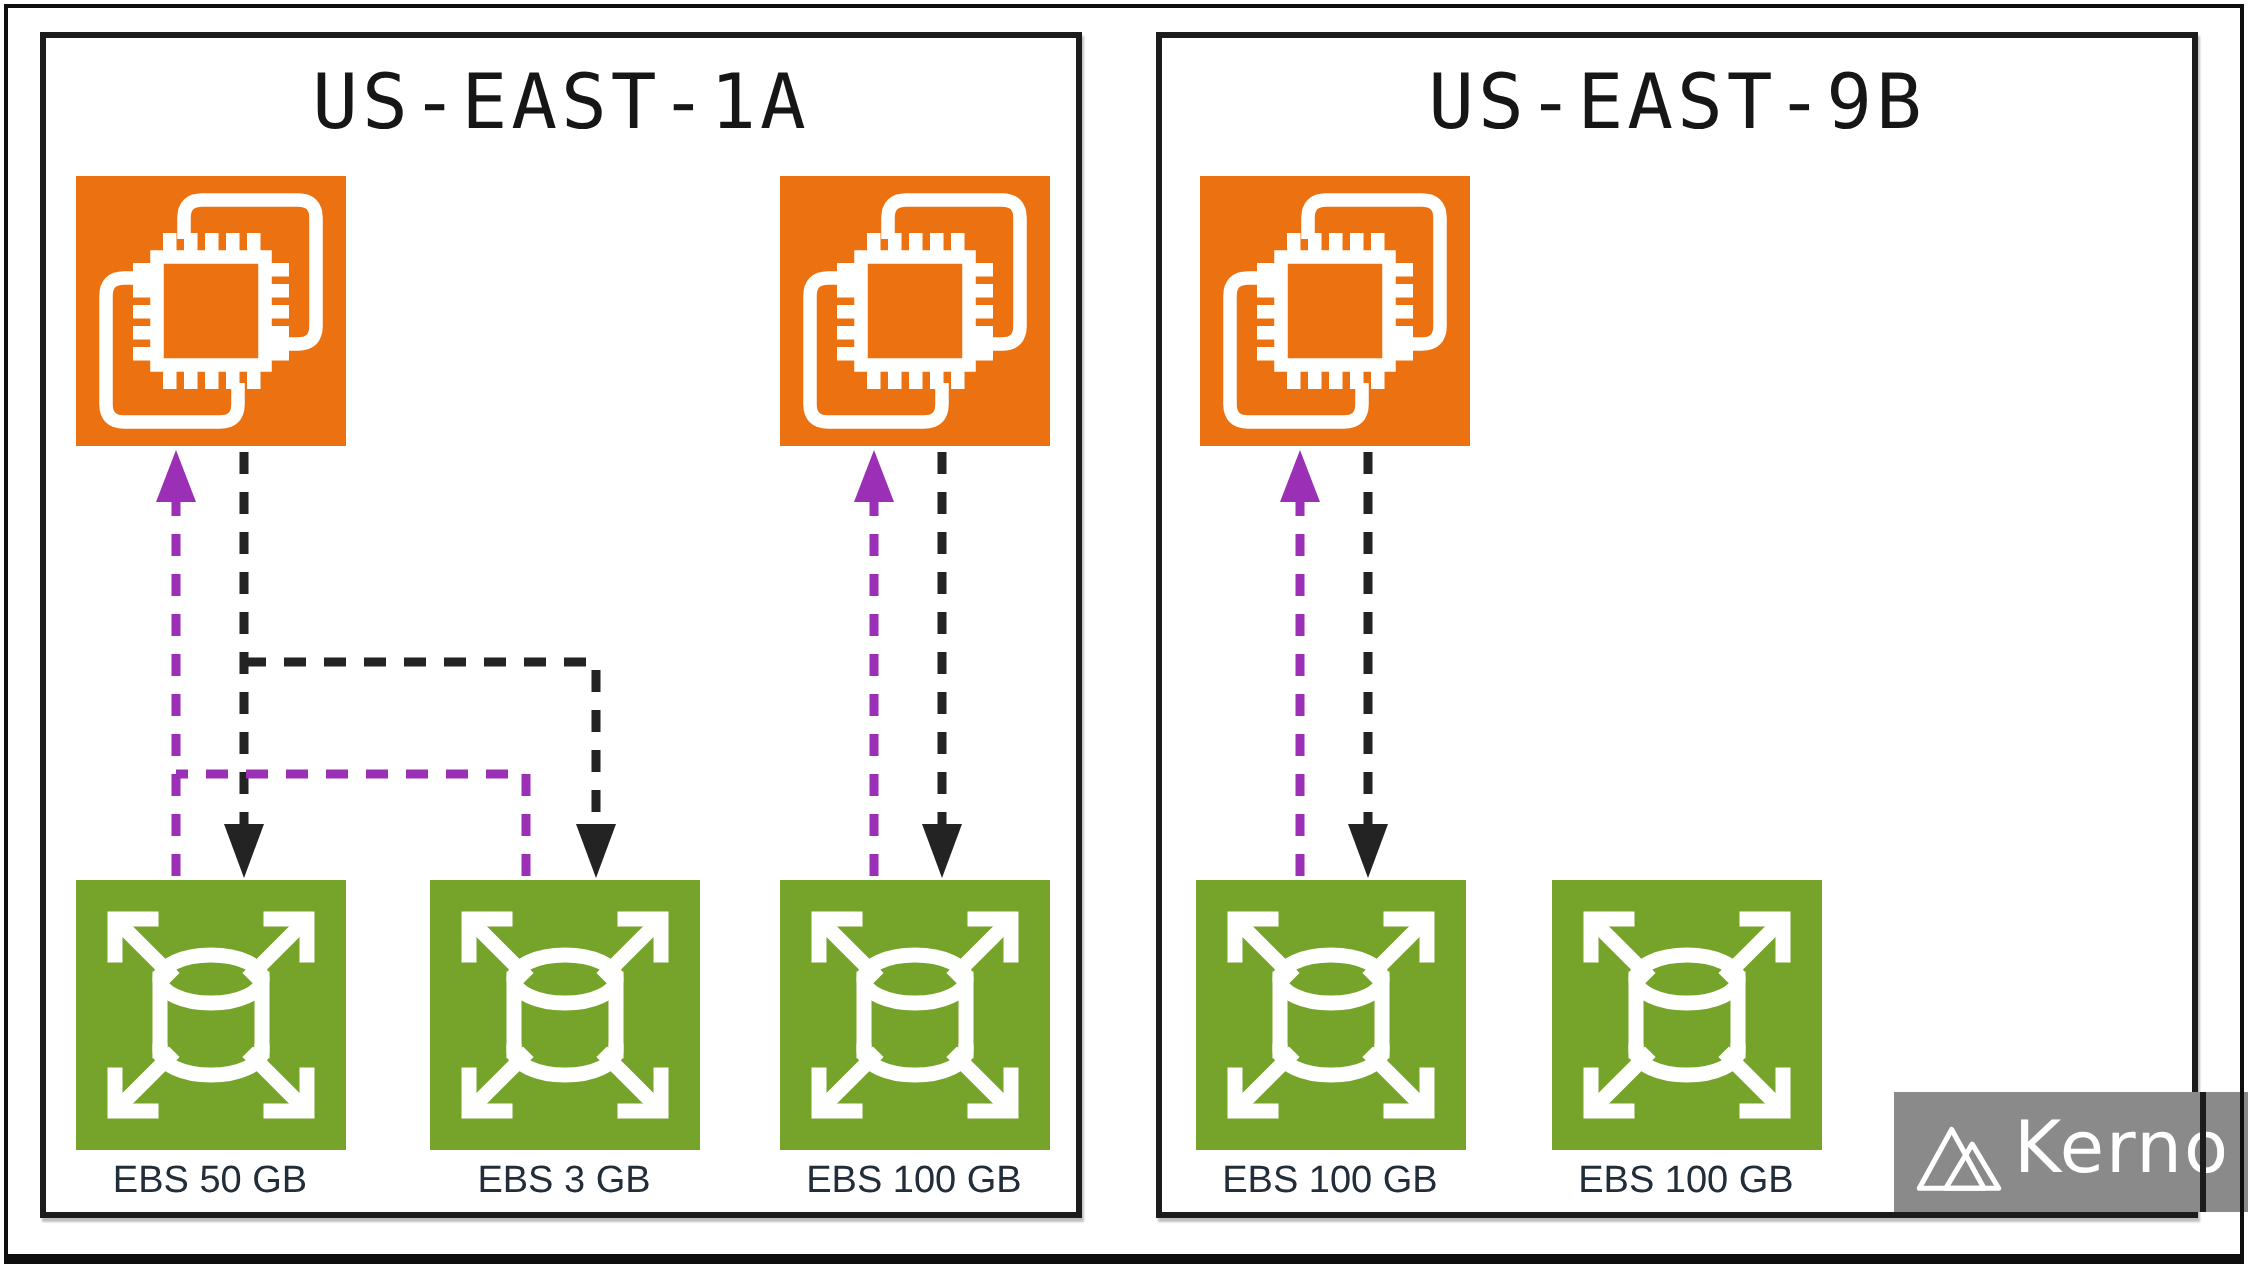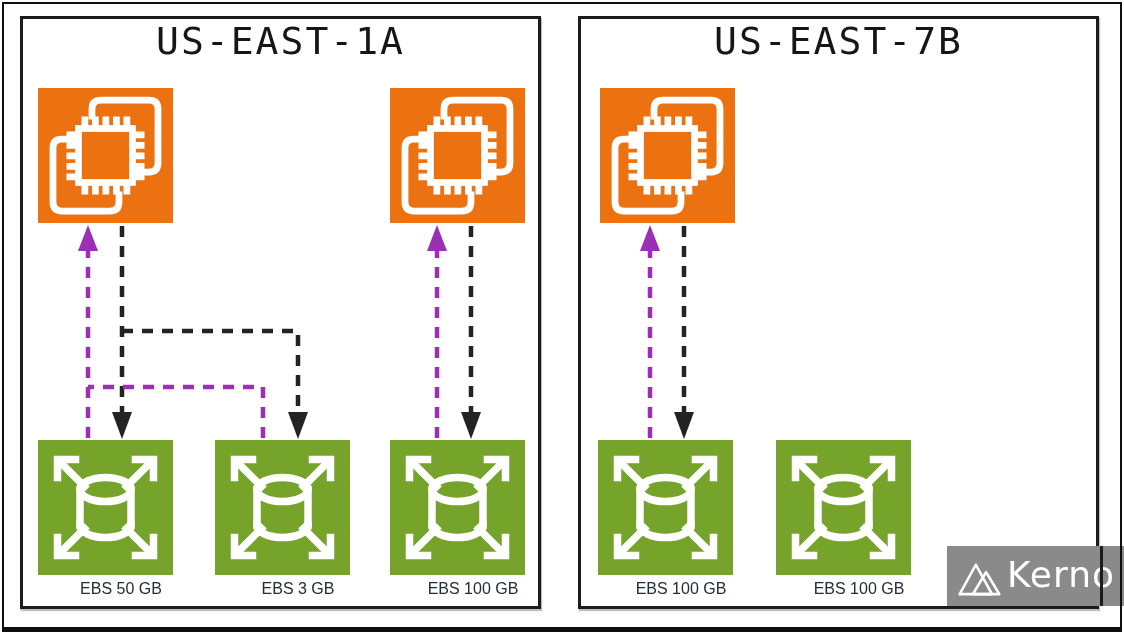--- a/index.html
+++ b/index.html
@@ -13,37 +13,37 @@
   }
   .zone{
     position:absolute;top:16px;width:521px;height:593px;
     border:3px solid #1c1c1c;box-sizing:border-box;background:transparent;
     box-shadow:1px 2px 1px rgba(0,0,0,0.25);
     z-index:0;
   }
   .zone-a{left:20px;}
   .zone-b{left:578px;}
   .zone-title{
-    text-align:center;
+    margin-top:10px;text-align:center;
     font-family:"DejaVu Sans Mono",monospace;
     font-size:38px;letter-spacing:2px;color:#161616;white-space:nowrap;
   }
   .connectors{position:absolute;left:0;top:0;z-index:1;}
   .ln{fill:none;stroke-width:4.5;stroke-dasharray:11 9;}
   .ln-purple{stroke:#9B2FB5;}
   .ln-black{stroke:#232323;}
   .head-purple{fill:#9B2FB5;stroke:none;}
   .head-black{fill:#232323;stroke:none;}
   .node{position:absolute;width:135px;height:135px;z-index:2;}
   .node svg{width:100%;height:100%;display:block;}
   .node-ec2{background:#EC7211;}
   .node-ebs{background:#76A32A;}
   .ebs-label{
     position:absolute;width:200px;top:580px;text-align:center;
-    font-size:16px;color:#222d3a;z-index:2;white-space:nowrap;padding-left:16px;
+    font-size:19px;color:#222d3a;z-index:2;white-space:nowrap;
   }
   .logo-badge{
     position:absolute;left:947px;top:546px;width:195px;height:60px;
     background:#8a8a8a;display:flex;align-items:center;gap:4px;
     padding-left:9px;box-sizing:border-box;z-index:5;
   }
   .logo-badge svg{width:47px;height:45px;flex:0 0 auto;}
   .logo-text{
     font-family:"DejaVu Sans",sans-serif;font-size:36px;color:#ffffff;
     letter-spacing:1px;line-height:1;margin-top:-2px;
@@ -112,21 +112,21 @@
     </symbol>
   </defs>
 </svg>
 
 <div class="canvas">
 
   <div class="zone zone-a">
     <div class="zone-title">US-EAST-1A</div>
   </div>
   <div class="zone zone-b">
-    <div class="zone-title">US-EAST-7B</div>
+    <div class="zone-title">US-EAST-9B</div>
   </div>
 
   <svg class="connectors" width="1124" height="634">
 
     <path class="ln ln-purple" d="M88 438 L88 248"></path>
     <polygon class="head-purple" points="88,225 78,251 98,251"></polygon>
     <path class="ln ln-black" d="M122 226 L122 413"></path>
     <polygon class="head-black" points="122,439 112,412 132,412"></polygon>
 
     <path class="ln ln-black" d="M122 331 H298 V413"></path>

